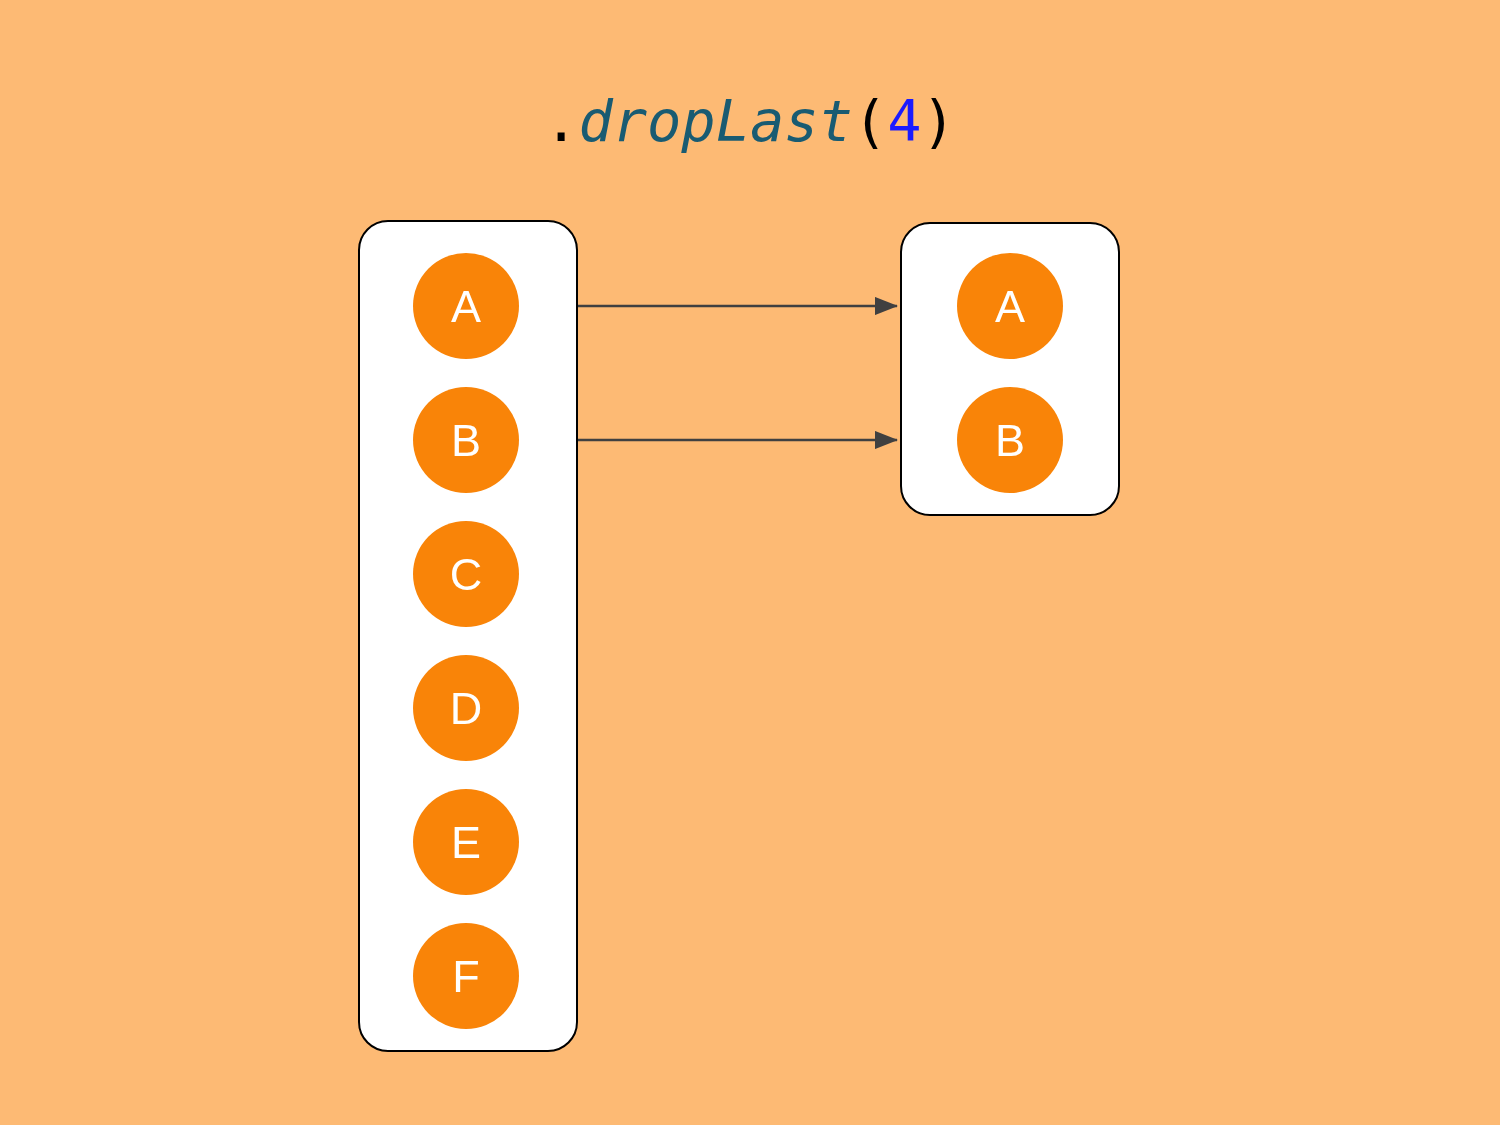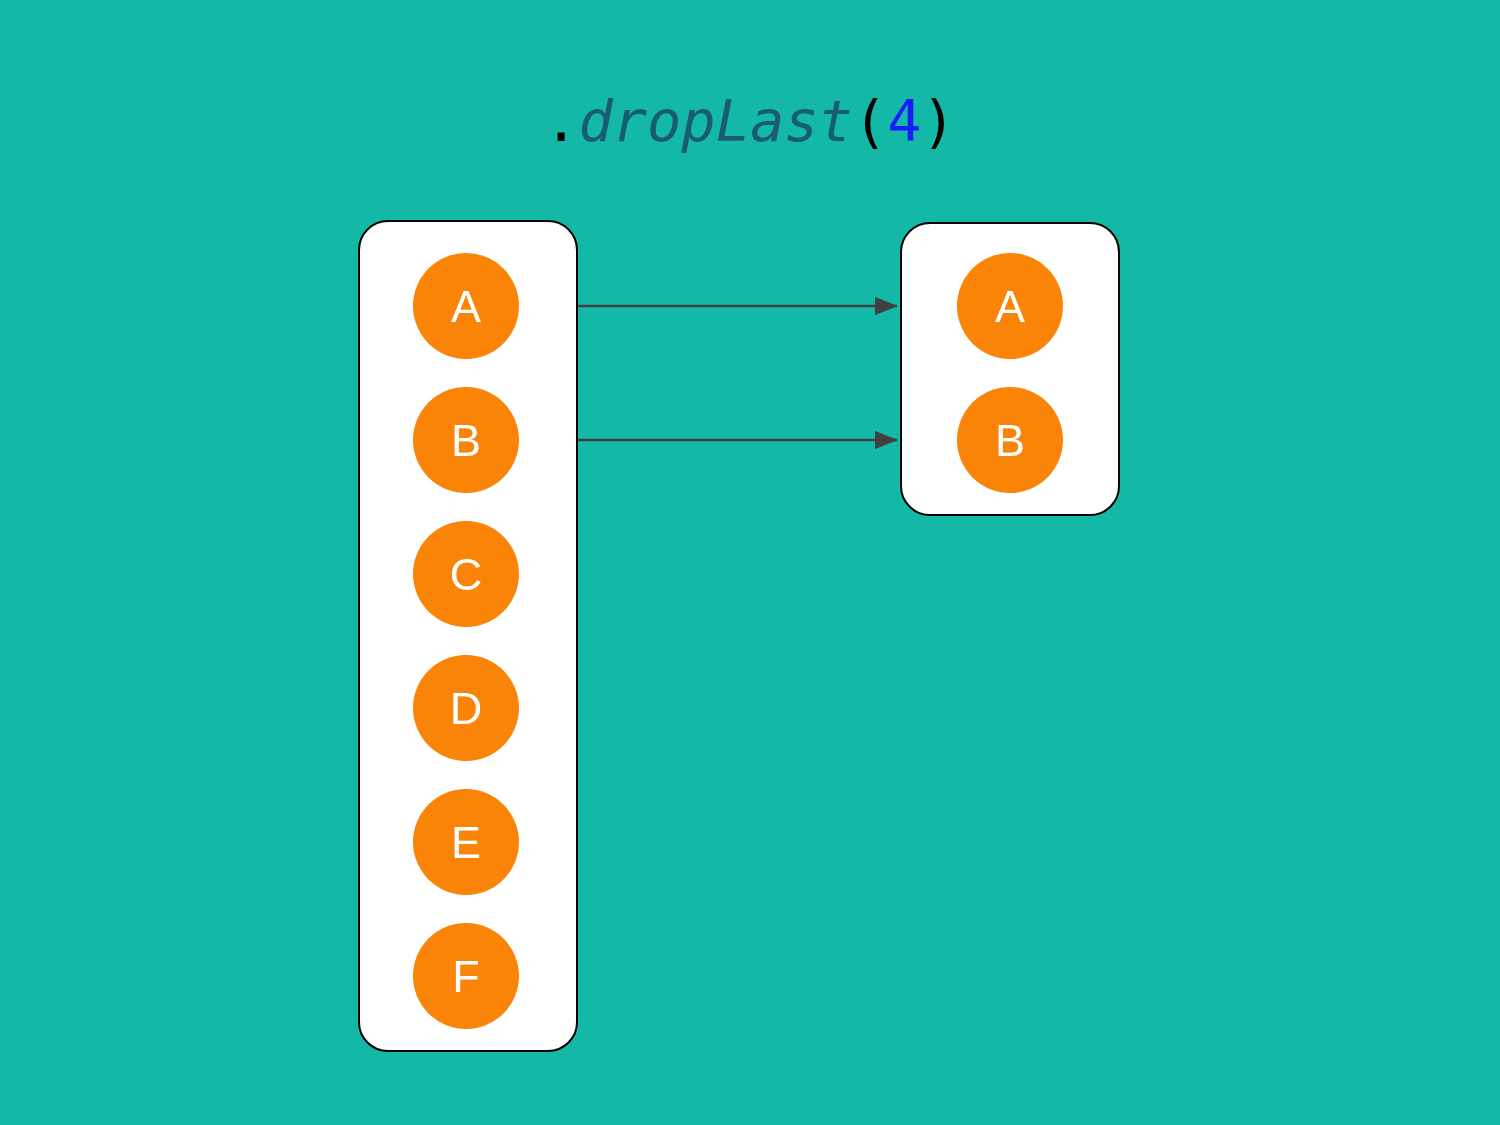--- a/index.html
+++ b/index.html
@@ -4,21 +4,21 @@
 <style>
   html, body {
     margin: 0;
     padding: 0;
     background: #ffffff;
   }
   #canvas {
     position: relative;
     width: 1500px;
     height: 1125px;
-    background: #14b8a6;
+    background: #fdba74;
     overflow: hidden;
     font-family: "Liberation Sans", sans-serif;
   }
 
   
   .title {
     position: absolute;
     left: 0;
     top: 86px;
     width: 1500px;

